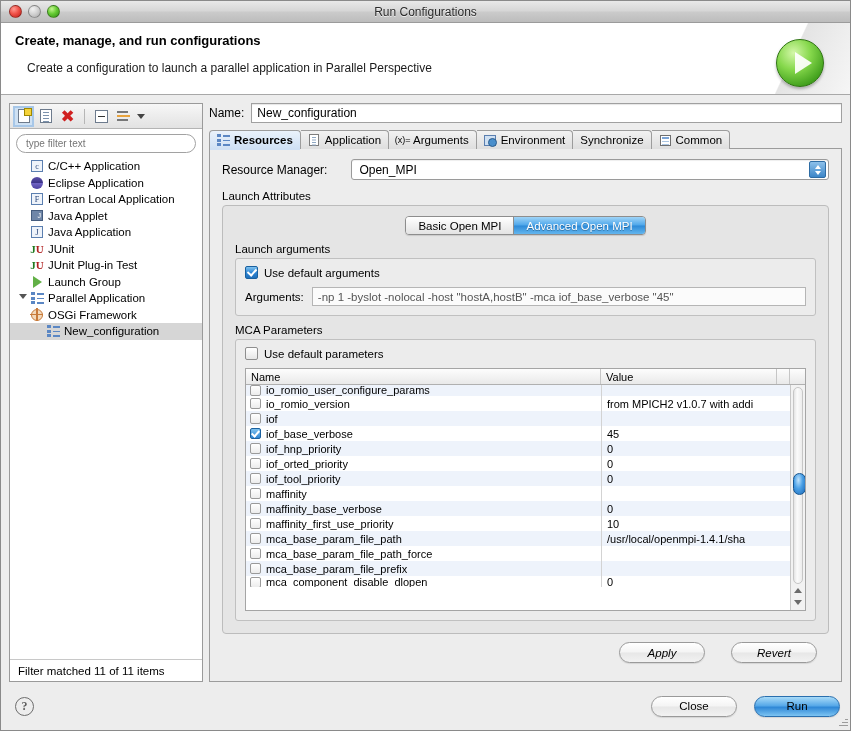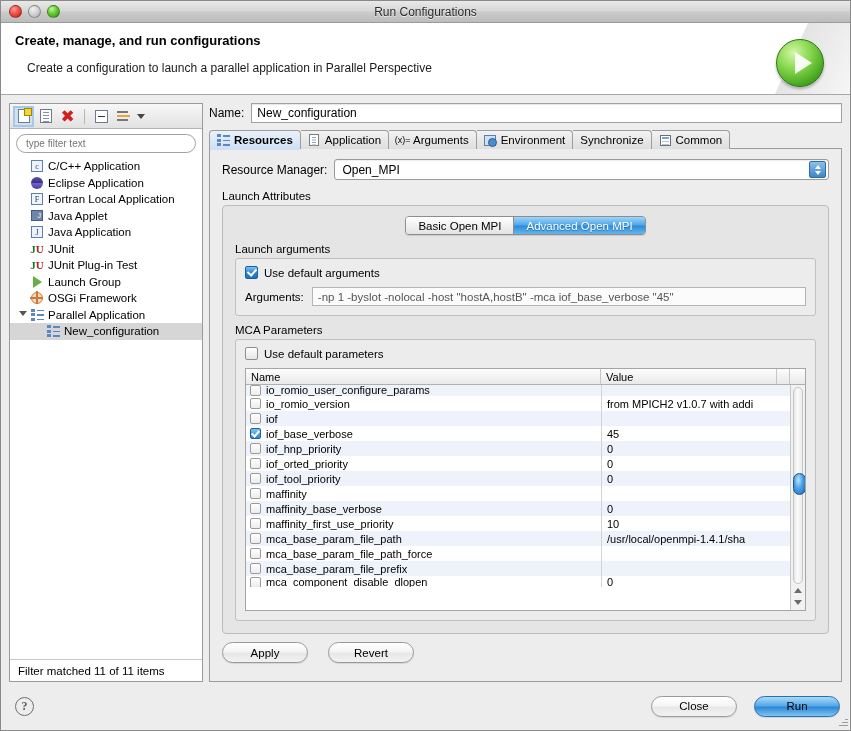--- a/index.html
+++ b/index.html
@@ -150,21 +150,21 @@
   .xeq { font-size:9px; font-family:"Liberation Sans",sans-serif; }
   .env-ico { width:12px;height:11px;background:#cfe0f2;border:1px solid #5b7fb0;position:relative; }
   .env-ico:after{content:"";position:absolute;right:-2px;bottom:-2px;width:7px;height:7px;border-radius:50%;background:#4a8fcc;border:1px solid #2e5d8c;}
   .cmn-ico { width:11px;height:11px;background:#fff;border:1px solid #6f6f6f;position:relative; }
   .cmn-ico:before{content:"";position:absolute;left:1px;top:1px;right:1px;height:2px;background:#7ba4d6;}
   .cmn-ico:after{content:"";position:absolute;left:1px;top:5px;right:1px;height:1px;background:#aac5e2;box-shadow:0 3px 0 #aac5e2;}
   .tabpanel {
     flex:1 1 auto; border:1px solid #9c9c9c; border-top:none;
     background:#ededed; padding:10px 12px; min-height:0; display:flex; flex-direction:column;
   }
-  .rm-row { display:flex; align-items:center; gap:7px; margin-bottom:10px; }
+  .rm-row { display:flex; align-items:center; gap:24px; margin-bottom:10px; }
   .rm-label { font-size:12px; }
   .combo {
     flex:1 1 auto; height:21px; border:1px solid #9a9a9a; border-radius:3px; background:#fff;
     display:flex; align-items:center; padding:0 0 0 7px; font-size:12px; position:relative;
     box-shadow:inset 0 1px 1px rgba(0,0,0,.07);
   }
   .combo-arrow {
     position:absolute; right:2px; top:1px; bottom:1px; width:17px; border-radius:2px;
     background:linear-gradient(to bottom,#8cc0ea,#3d86c8); border:1px solid #2e6ca4;
     display:flex; flex-direction:column; align-items:center; justify-content:center; gap:2px;
@@ -245,21 +245,21 @@
   .thumb {
     position:absolute; left:-1px; width:13px; height:22px; top:85px; border-radius:7px;
     background:radial-gradient(ellipse at 40% 30%, #bfe2fb 0%, #4aa0e6 45%, #1a66b5 100%);
     border:1px solid #17558f;
   }
   .sarrows { flex:0 0 26px; display:flex; flex-direction:column; align-items:center; justify-content:space-around; padding:1px 0 2px 0; }
   .sarrows i { width:0;height:0;border-left:4px solid transparent;border-right:4px solid transparent; }
   .sarrows i.up { border-bottom:5px solid #6b6b6b; }
   .sarrows i.dn { border-top:5px solid #6b6b6b; }
   
-  .apply-row { display:flex; gap:20px; padding:8px 12px 8px 0; }
+  .apply-row { display:flex; justify-content:flex-end; gap:26px; padding:8px 12px 8px 0;font-style:italic; }
   .btn {
     min-width:86px; height:21px; border:1px solid #9a9a9a; border-radius:11px;
     background:linear-gradient(to bottom,#ffffff 0%,#f4f4f4 48%,#e7e7e7 52%,#f2f2f2 100%);
     font-size:11.5px; display:flex; align-items:center; justify-content:center;
     font-family:"Liberation Sans",sans-serif; box-shadow:0 1px 1px rgba(0,0,0,.10);
   }
   .btn.primary {
     background:linear-gradient(to bottom,#a9dbf8 0%,#56a8e8 46%,#2e87d6 54%,#7dc4f2 100%);
     border-color:#2a6fae; color:#000;
   }
@@ -377,40 +377,40 @@
             </span>
           <span>JUnit Plug-in Test</span>
         </div>
         <div class="tree-row">
           <span class="ti">
               <span class="play-ico"></span>
             </span>
           <span>Launch Group</span>
         </div>
         <div class="tree-row">
-          <span class="ti">
-              <span class="osgi-ico"></span>
-            </span>
-          <span>OSGi Framework</span>
-        </div>
-        <div class="tree-row">
           <span class="tw">
               <span class="tri open"></span>
             </span>
           <span class="ti">
               <span class="par-ico">
                 <i></i>
                 <i></i>
                 <i></i>
                 <i></i>
                 <i></i>
                 <i></i>
               </span>
             </span>
           <span>Parallel Application</span>
+        </div>
+        <div class="tree-row">
+          <span class="ti">
+              <span class="osgi-ico"></span>
+            </span>
+          <span>OSGi Framework</span>
         </div>
         <div class="tree-row child selected">
           <span class="ti">
               <span class="par-ico">
                 <i></i>
                 <i></i>
                 <i></i>
                 <i></i>
                 <i></i>
                 <i></i>

